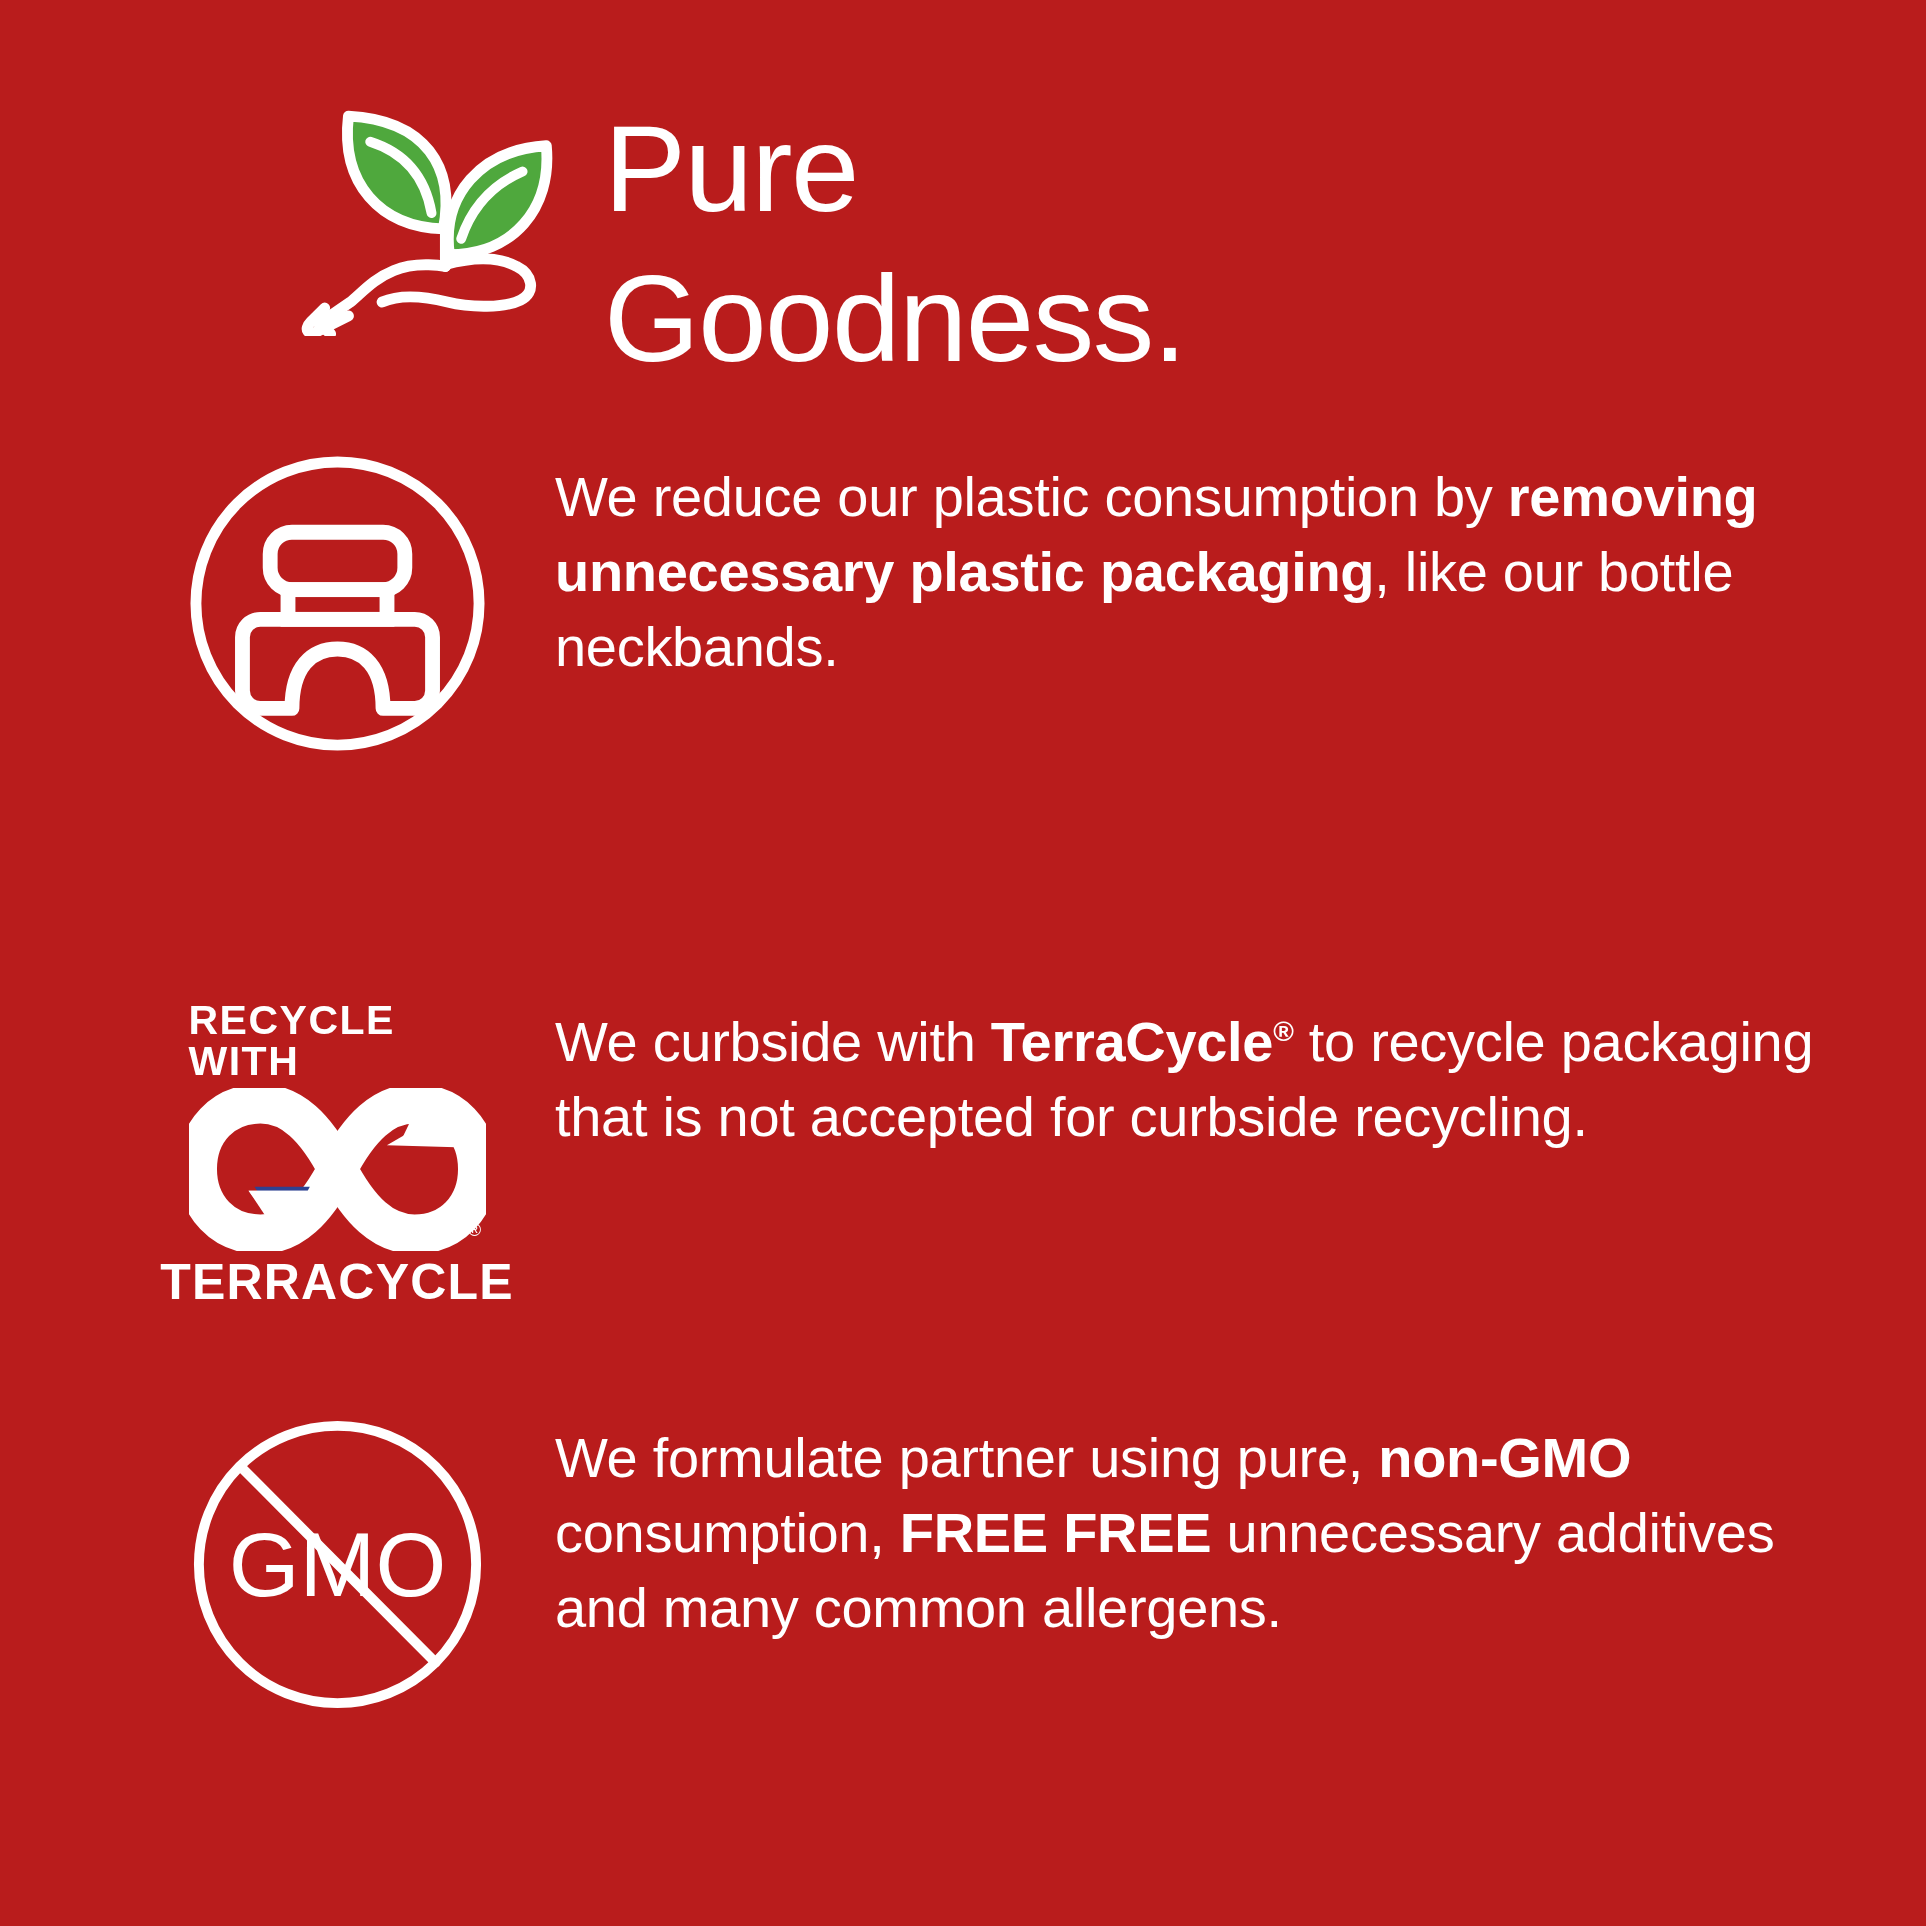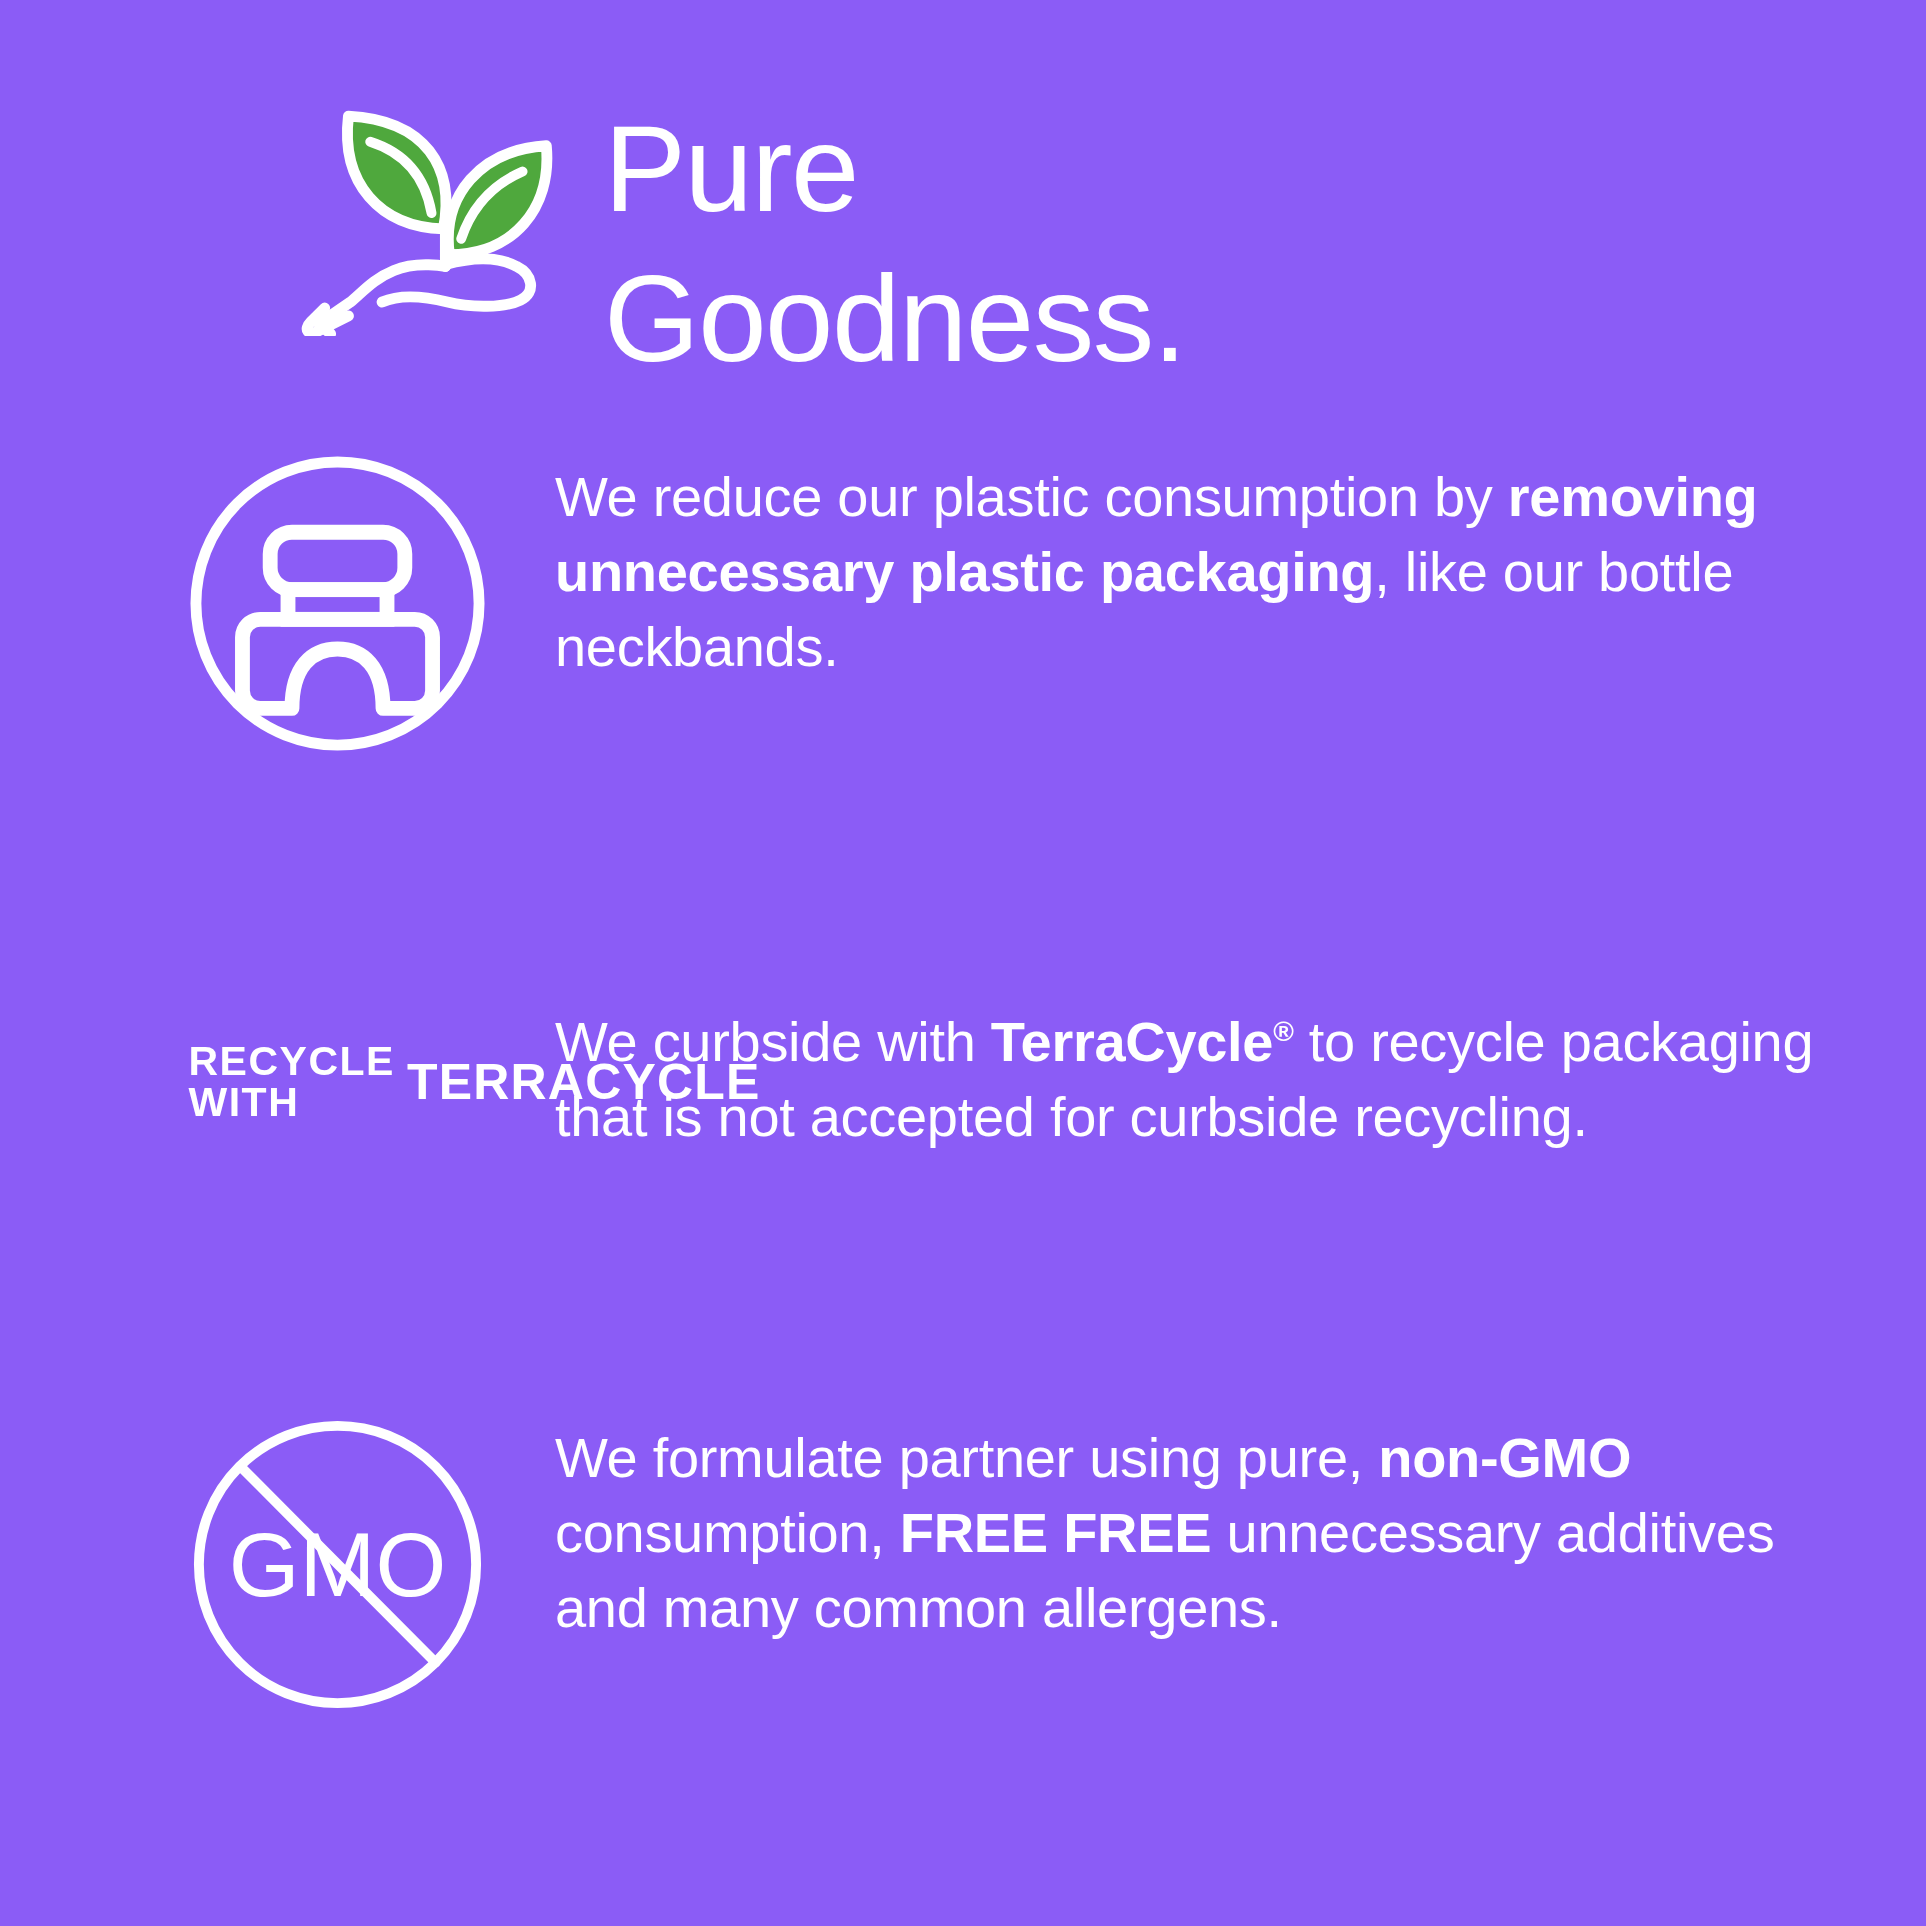--- a/index.html
+++ b/index.html
@@ -70,21 +70,21 @@
   }
 
   #row-plastic   { top:455px; }
   #row-terracycle{ top:1000px; }
   #row-gmo       { top:1416px; }
 
   
   #terracycle-logo{
     width:297px;
     display:flex;
-    flex-direction:row;
+    flex-direction:column;
     align-items:center;
     gap:6px;
   }
   #tc-top-label{
     color:#FFFFFF;
     font-size:41px;
     font-weight:700;
     letter-spacing:1.5px;
     line-height:1;
   }
@@ -93,21 +93,21 @@
     color:#FFFFFF;
     font-size:50px;
     font-weight:700;
     letter-spacing:1.2px;
     line-height:1;
   }
 </style>
 </head>
 <body style="background: rgb(46, 65, 146);">
 
-<div id="page" style="background: #8b5cf6;">
+<div id="page" style="background: #b91c1c;">
 
   <div id="header">
 
     <div id="logo-mark">
       <svg viewBox="0 0 280 240" width="277" height="238" aria-hidden="true">
 
         <path d="M52 18 C130 22 160 70 148 132 C84 130 44 86 52 18 Z" fill="#4FA83D" stroke="#FFFFFF" stroke-width="11" stroke-linejoin="round"></path>
         <path d="M74 44 C112 56 130 82 136 116" fill="none" stroke="#FFFFFF" stroke-width="10" stroke-linecap="round"></path>
 
         <path d="M252 48 C258 112 218 158 154 158 C146 98 186 52 252 48 Z" fill="#4FA83D" stroke="#FFFFFF" stroke-width="11" stroke-linejoin="round"></path>

